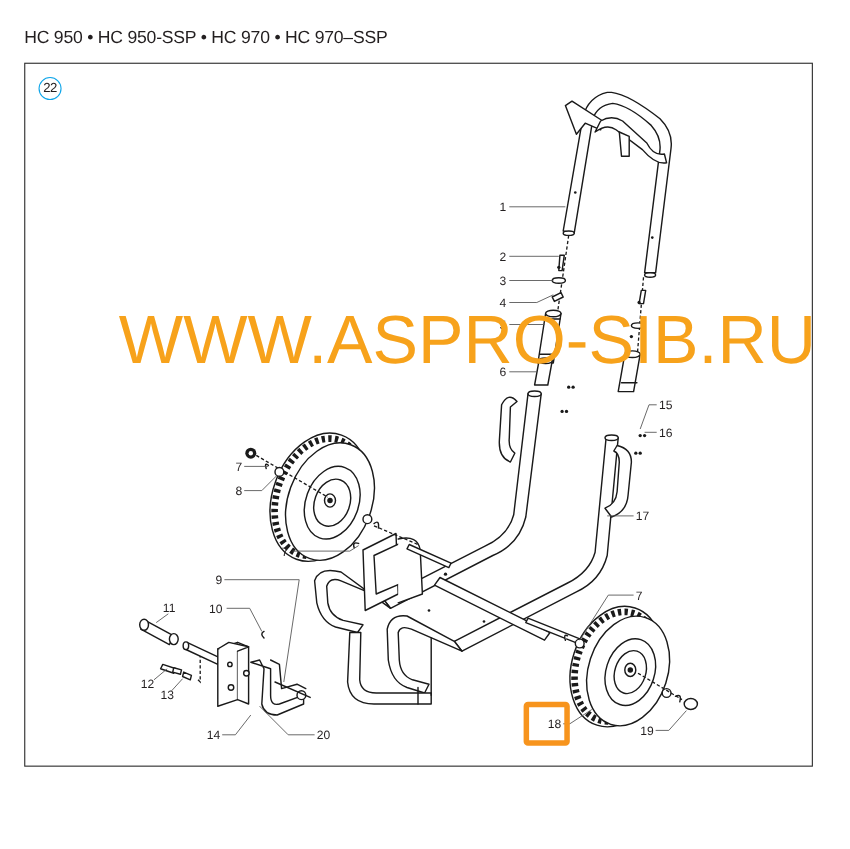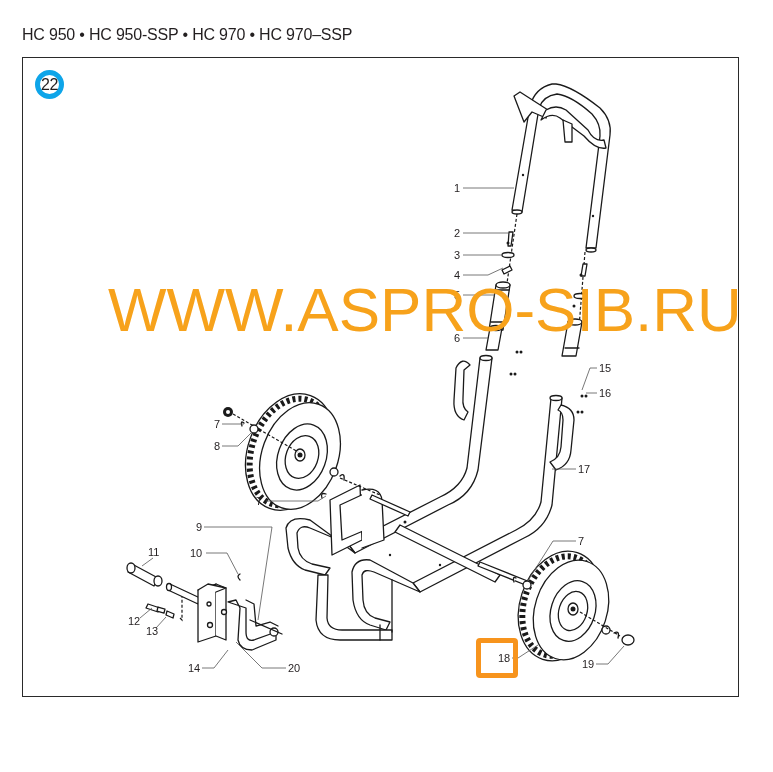--- a/index.html
+++ b/index.html
@@ -2,22 +2,22 @@
 <html><head>
 <meta charset="utf-8">
 <style>
   html, body { margin:0; padding:0; background:#ffffff; }
   body { width:773px; height:772px; position:relative; overflow:hidden;
          font-family:"Liberation Sans", sans-serif; color:#231f20; }
   .title { position:absolute; left:22px; top:26px; font-size:16px; font-weight:normal;
            letter-spacing:-0.2px; color:#231f20; white-space:nowrap; }
   .frame { position:absolute; left:22px; top:57px; width:717px; height:640px;
            border:1.5px solid #2a2a2a; box-sizing:border-box; }
-  .fig-num { position:absolute; left:35px; top:70px; width:19px; height:19px; border:5px solid #0ea5e9;
-             border-radius:50%; font-size:16px; line-height:19px; text-align:center; letter-spacing:-0.5px; }
+  .fig-num { position:absolute; left:35px; top:70px; width:19px; height:19px; border:1px solid #0ea5e9;
+             border-radius:50%; font-size:12px; line-height:19px; text-align:center; letter-spacing:-0.5px; }
   svg.diagram { position:absolute; left:0; top:0; }
   .lbl { font-family:"Liberation Sans", sans-serif; font-size:11px; fill:#231f20; }
   .ld { stroke:#555; stroke-width:0.8; fill:none; }
   .p { stroke:#1a1a1a; stroke-width:1.3; fill:#fff; stroke-linejoin:round; stroke-linecap:round; }
   .pd { stroke:#1a1a1a; stroke-width:1.2; fill:none; stroke-dasharray:3 2; }
   .dot { fill:#1a1a1a; }
   .watermark { position:absolute; left:108px; top:283px; font-size:62px; color:#f7a21b;
                font-family:"Liberation Sans", sans-serif; letter-spacing:0px; white-space:nowrap;
                line-height:54px; }
   .highlight { position:absolute; left:476px; top:638px; width:42px; height:40px;

